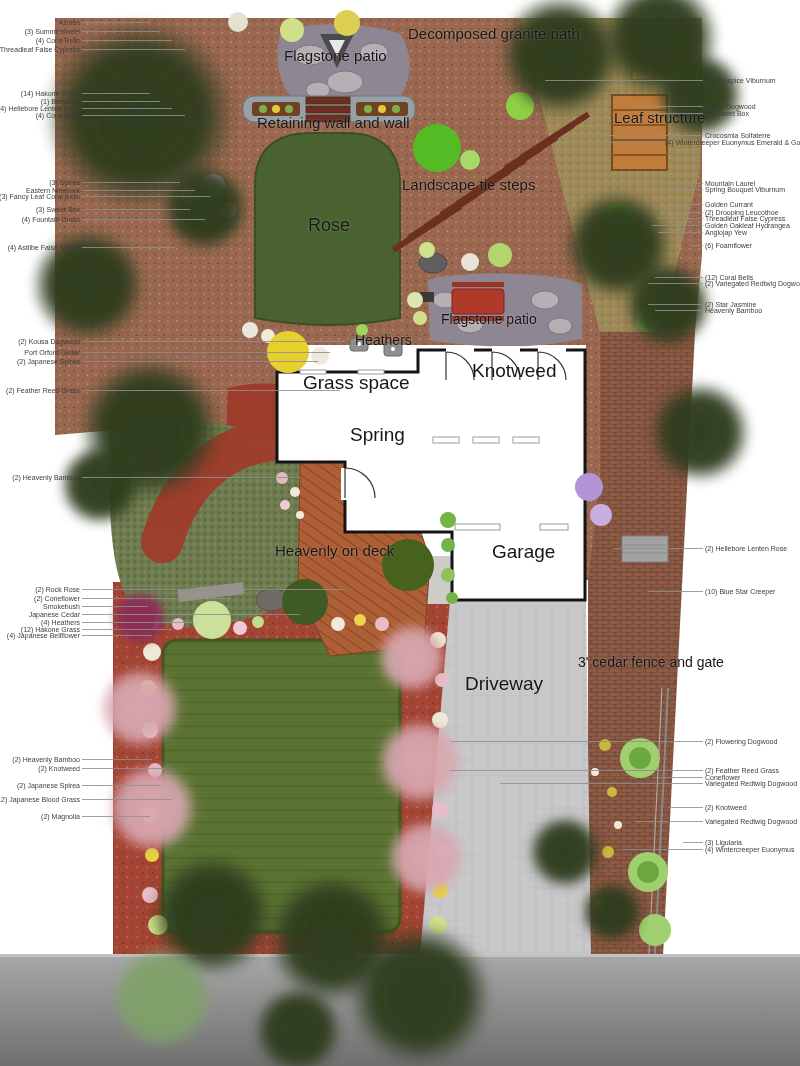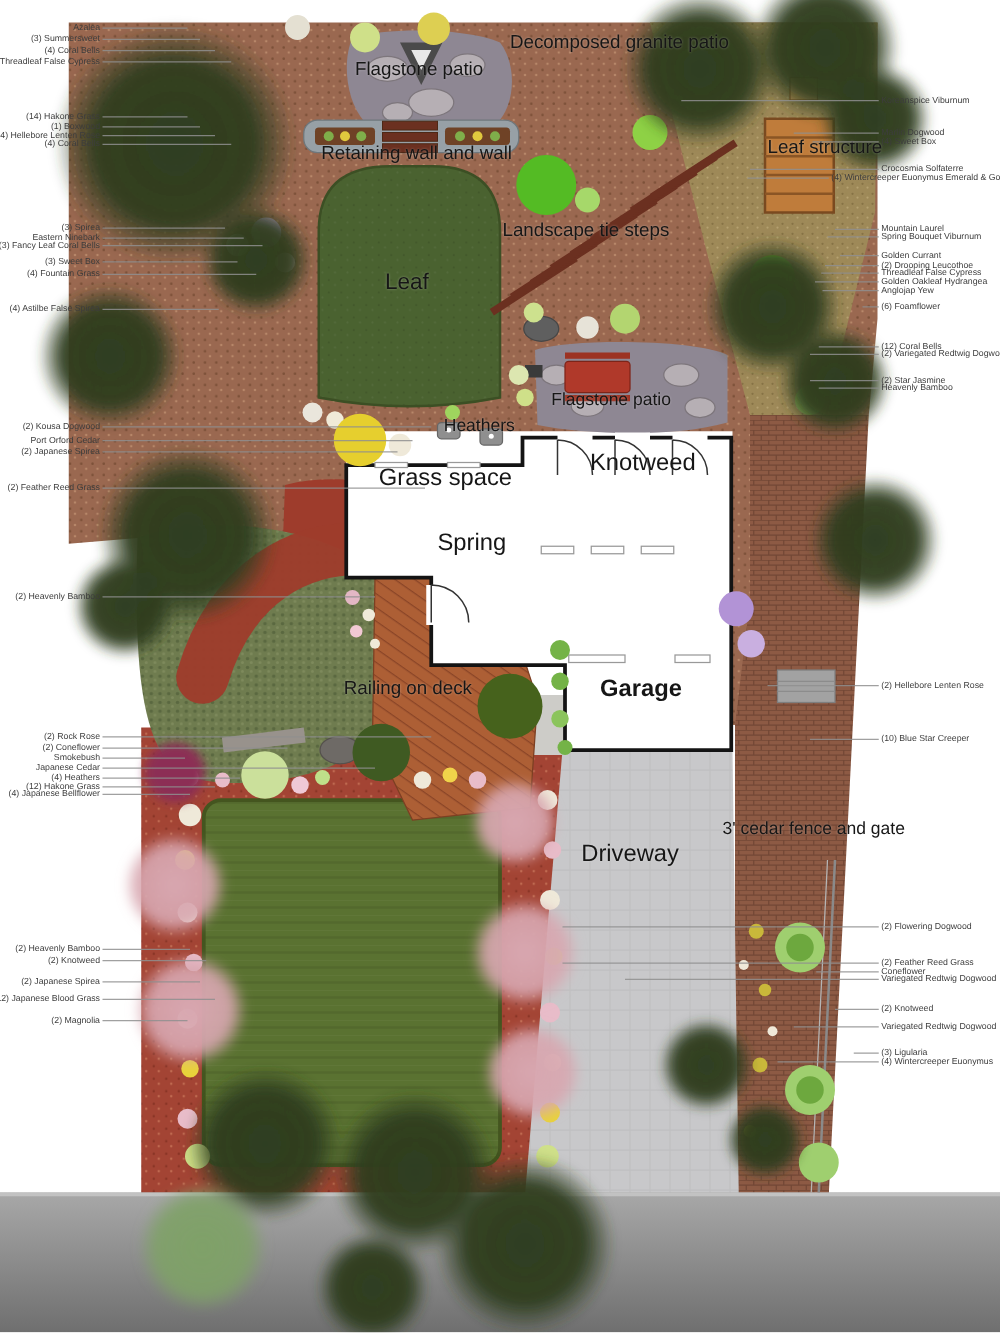--- a/index.html
+++ b/index.html
@@ -338,33 +338,33 @@
     <circle cx="140" cy="618" r="24" style="fill:var(--magenta_bush)"></circle>
     <circle cx="140" cy="708" r="42" fill="url(#gPink)"></circle>
     <circle cx="152" cy="808" r="46" fill="url(#gPink)"></circle>
     <circle cx="412" cy="658" r="36" fill="url(#gPink)"></circle>
     <circle cx="420" cy="762" r="44" fill="url(#gPink)"></circle>
     <circle cx="426" cy="858" r="40" fill="url(#gPink)"></circle>
   </g>
 </svg>
 
 <div id="labels">
-      <div class="feat" style="left: 408px; top: 26px; font-size: 15px;">Decomposed granite patio</div>
+      <div class="feat" style="left: 408px; top: 26px; font-size: 15px;">Decomposed granite path</div>
       <div class="feat" style="left: 284px; top: 48px; font-size: 15px;">Flagstone patio</div>
       <div class="feat" style="left: 257px; top: 115px; font-size: 15px;">Retaining wall and wall</div>
       <div class="feat" style="left: 614px; top: 110px; font-size: 15px;">Leaf structure</div>
       <div class="feat" style="left: 402px; top: 177px; font-size: 15px;">Landscape tie steps</div>
-      <div class="feat" style="left: 308px; top: 216px; font-size: 18px;">Leaf</div>
+      <div class="feat" style="left: 308px; top: 216px; font-size: 18px;">Rose</div>
       <div class="feat" style="left: 441px; top: 312px; font-size: 14px;">Flagstone patio</div>
       <div class="feat" style="left: 355px; top: 333px; font-size: 14px;">Heathers</div>
       <div class="feat" style="left: 303px; top: 373px; font-size: 19px;">Grass space</div>
       <div class="feat" style="left: 472px; top: 361px; font-size: 19px;">Knotweed</div>
       <div class="feat" style="left: 350px; top: 425px; font-size: 19px;">Spring</div>
-      <div class="feat" style="left: 275px; top: 543px; font-size: 15px;">Railing on deck</div>
-      <div class="feat" style="left: 480px; top: 542px; font-size: 19px; font-weight: bold;">Garage</div>
+      <div class="feat" style="left: 275px; top: 543px; font-size: 15px;">Heavenly on deck</div>
+      <div class="feat" style="left: 492px; top: 542px; font-size: 19px;">Garage</div>
       <div class="feat" style="left: 465px; top: 674px; font-size: 19px;">Driveway</div>
       <div class="feat" style="left: 578px; top: 655px; font-size: 14px;">3' cedar fence and gate</div>
       <div class="pl" style="right: 720px; top: 19px;">Azalea</div>
       <div class="leader" style="left: 82px; width: 68px; top: 22px;"></div>
       <div class="pl" style="right: 720px; top: 28px;">(3) Summersweet</div>
       <div class="leader" style="left: 82px; width: 78px; top: 31px;"></div>
       <div class="pl" style="right: 720px; top: 37px;">(4) Coral Bells</div>
       <div class="leader" style="left: 82px; width: 90px; top: 40px;"></div>
       <div class="pl" style="right: 720px; top: 46px;">Threadleaf False Cypress</div>
       <div class="leader" style="left: 82px; width: 103px; top: 49px;"></div>

